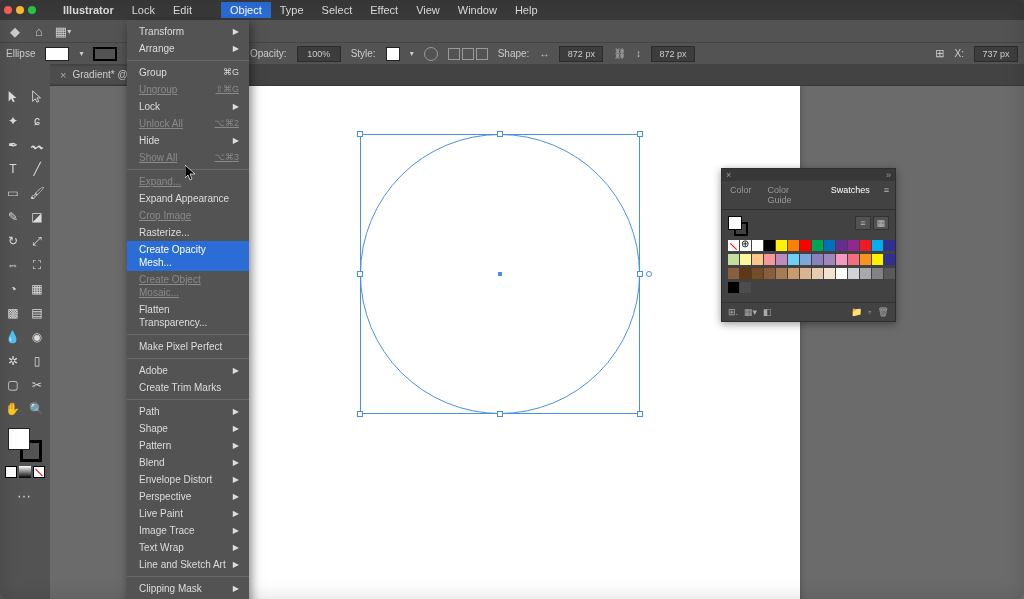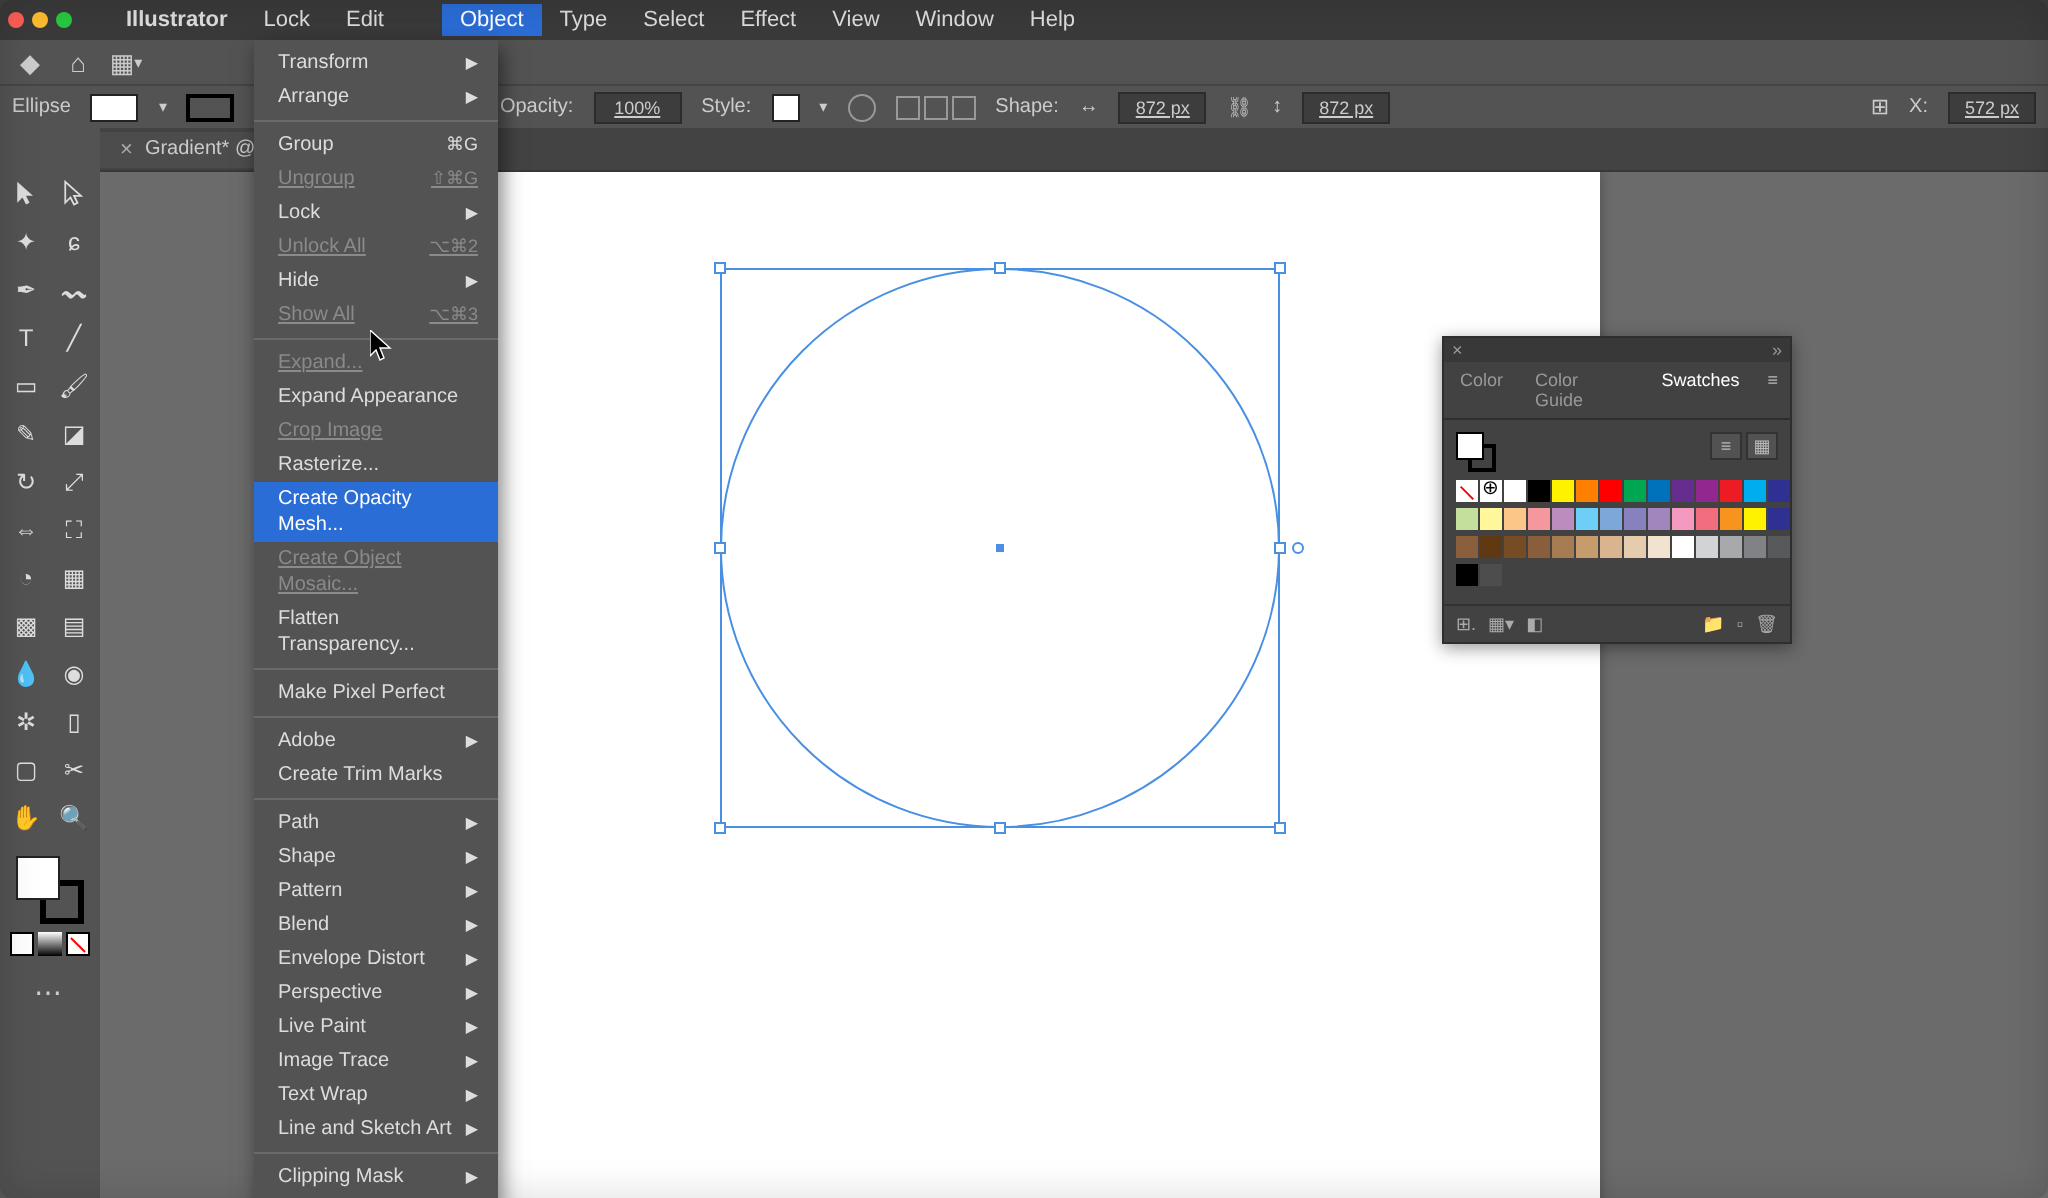--- a/index.html
+++ b/index.html
@@ -19,21 +19,21 @@
 .appbar { position: absolute; top: 20px; left: 0; right: 0; height: 22px; background: #535353; display: flex; align-items: center; padding: 0 6px; gap: 6px; }
 .appbar .ic { width: 18px; height: 18px; color: #ccc; display: flex; align-items: center; justify-content: center; font-size: 13px; }
 .app-title { position: absolute; left: 0; right: 0; text-align: center; font-size: 11px; color: #dcdcdc; pointer-events: none; }
 
 
 .ctrlbar { position: absolute; top: 42px; left: 0; right: 0; height: 22px; background: #535353; border-top: 1px solid #454545; display: flex; align-items: center; padding: 0 6px; gap: 10px; font-size: 10px; color: #ccc; }
 .ctrlbar .lbl { color: #ccc; }
 .ctrlbar .swatch { width: 24px; height: 14px; background: #fff; border: 1px solid #222; }
 .ctrlbar .stroke-preview { width: 50px; height: 14px; border: 1px solid #333; display: flex; align-items: center; justify-content: center; background: #535353; }
 .ctrlbar .stroke-preview span { display: block; width: 40px; border-top: 1px solid #ccc; }
-.ctrlbar .num { width: 44px; height: 16px; background: #3d3d3d; border: 1px solid #2c2c2c; color: #ccc; font-size: 9px; display: flex; align-items: center; justify-content: center; text-decoration: underline; }
+.ctrlbar .num { width: 44px; height: 16px; background: #3d3d3d; border: 1px solid #2c2c2c; color: #ccc; font-size: 9px; display: flex; align-items: center; justify-content: center; }
 .ctrlbar .chip { padding: 1px 6px; background: #3d3d3d; border: 1px solid #2c2c2c; }
 .ctrlbar .sq { width: 14px; height: 14px; background: #fff; border: 1px solid #222; }
 .ctrlbar .circ { width: 14px; height: 14px; border: 1px solid #999; border-radius: 50%; }
 .ctrlbar .gap { flex: 1; }
 
 
 .tabrow { position: absolute; top: 64px; left: 50px; right: 0; height: 22px; background: #434343; display: flex; align-items: center; font-size: 10px; color: #ccc; border-bottom: 1px solid #383838; }
 .tabrow .tab { padding: 3px 10px; background: #4c4c4c; display: flex; align-items: center; gap: 6px; }
 .tabrow .tab .x { color: #aaa; font-size: 11px; }
 
@@ -149,21 +149,21 @@
   </div>
   <span class="lbl">Shape:</span>
   <span style="font-size:10px">↔</span>
   <span class="num">872 px</span>
   <span>⛓</span>
   <span style="font-size:10px">↕</span>
   <span class="num">872 px</span>
   <div class="gap"></div>
   <span style="font-size:11px">⊞</span>
   <span class="lbl">X:</span>
-  <span class="num">572 px</span>
+  <span class="num">737 px</span>
 </div>
 
 <div class="tabrow">
   <div class="tab">
     <span class="x">×</span>
     <span>Gradient* @ 36...</span>
   </div>
 </div>
 
 <div class="tools">

